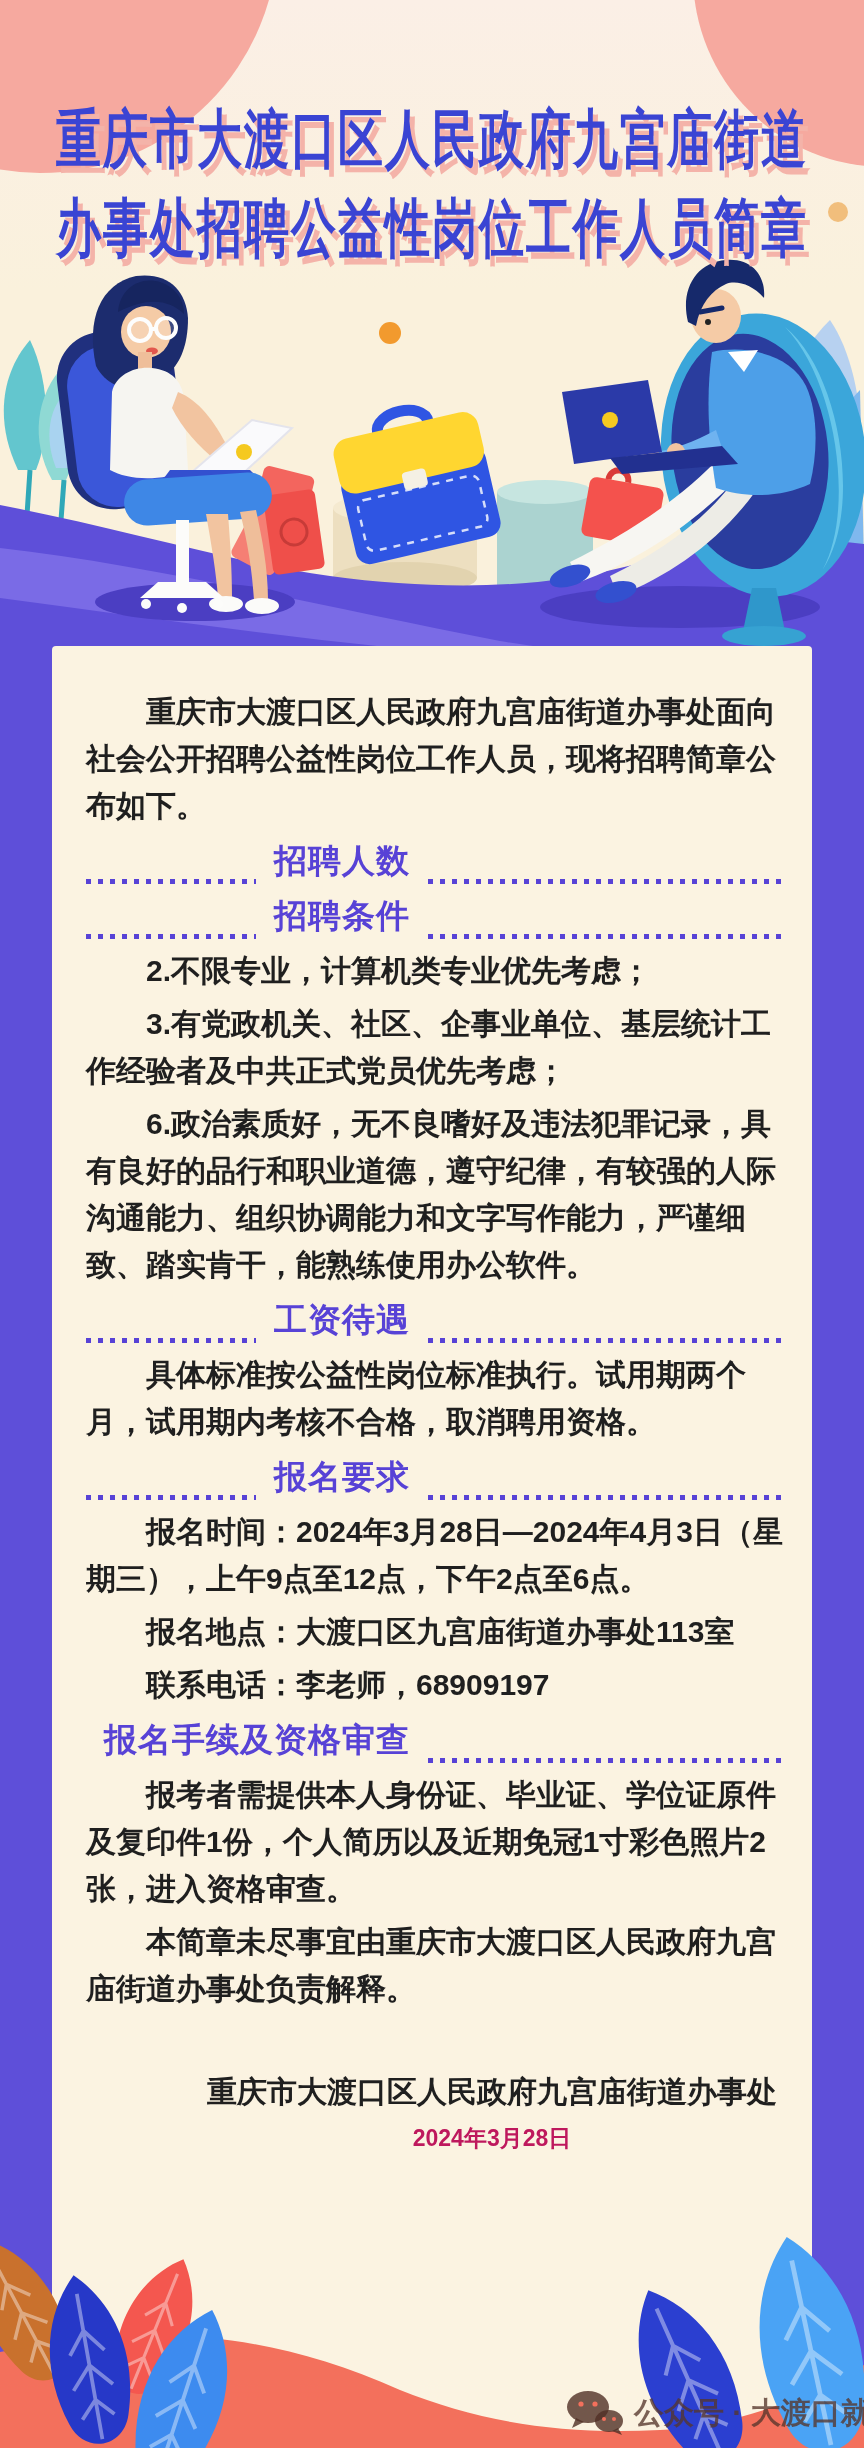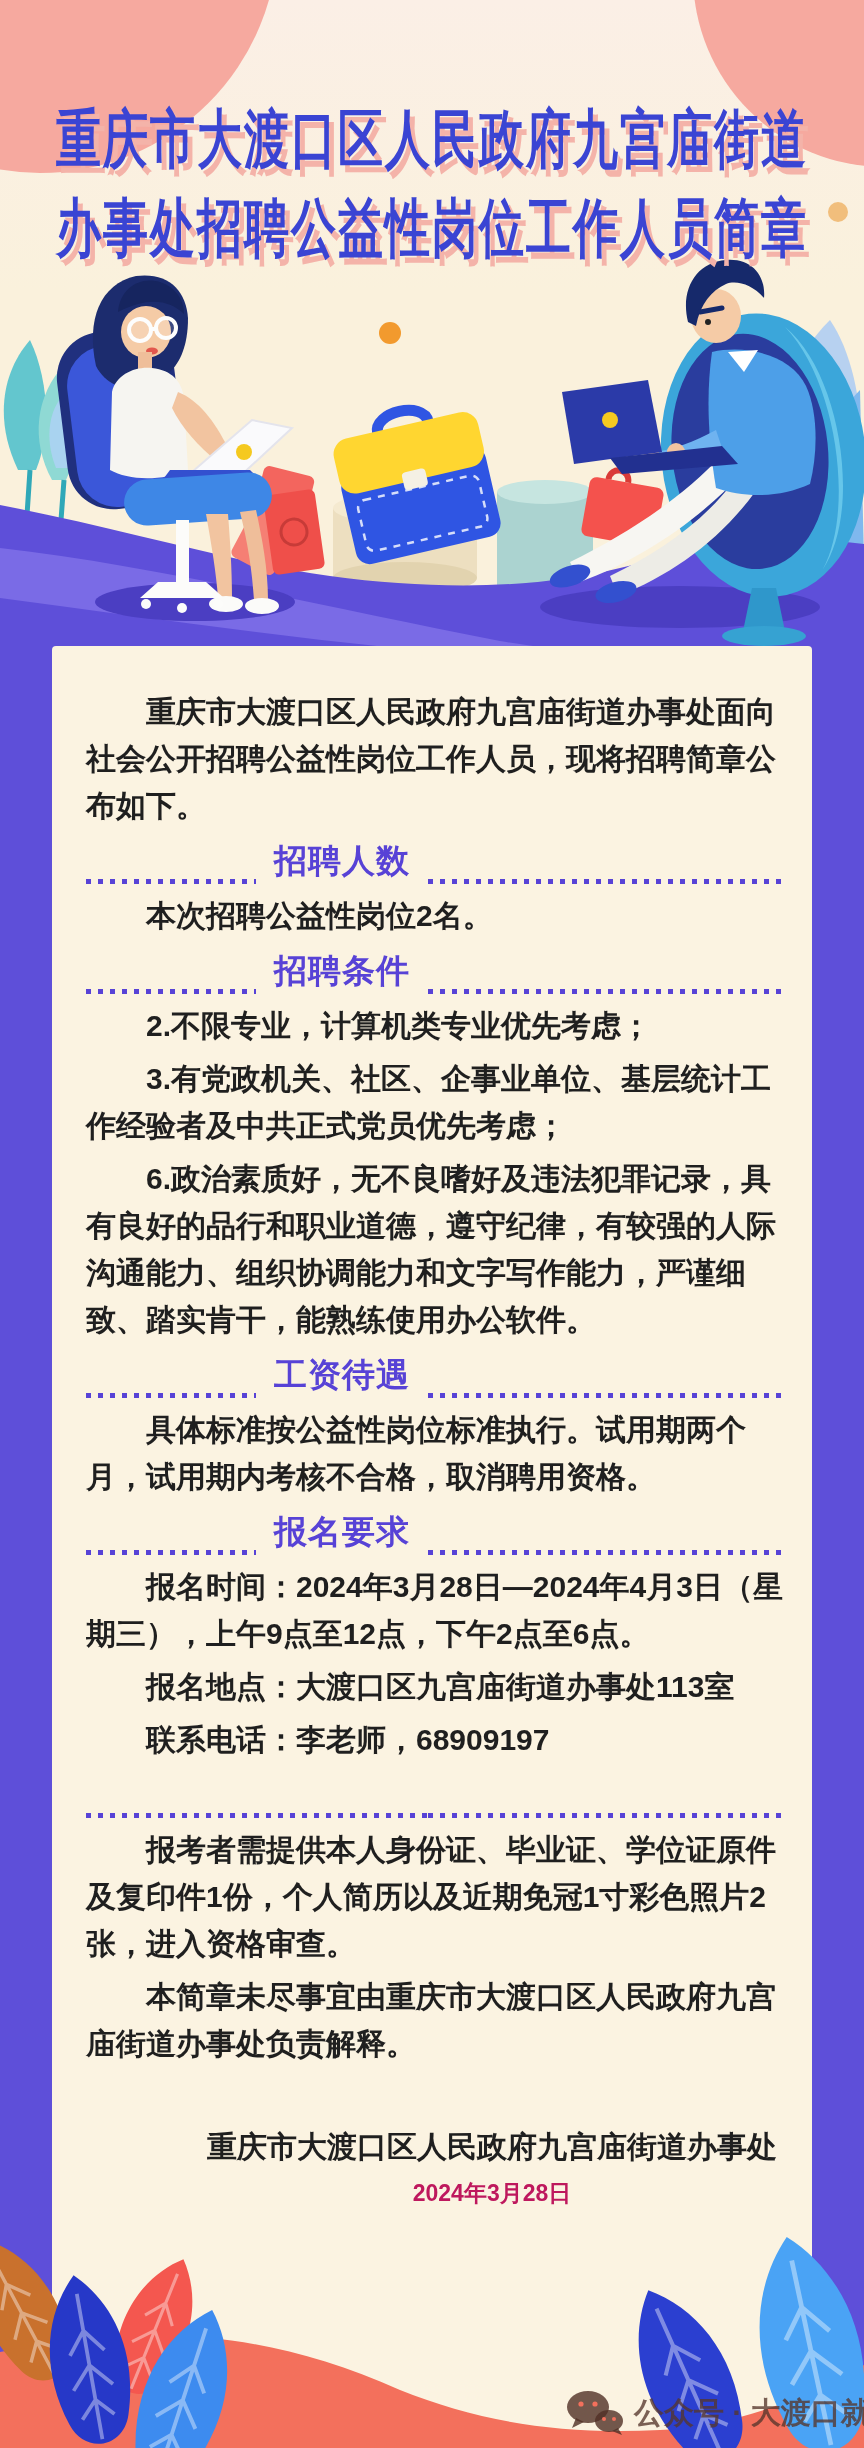--- a/index.html
+++ b/index.html
@@ -157,21 +157,20 @@
   </svg>
 
   <div class="card">
     <p>重庆市大渡口区人民政府九宫庙街道办事处面向社会公开招聘公益性岗位工作人员，现将招聘简章公布如下。</p>
 
     <div class="sec">
       <span class="dl"></span>
       <span class="lbl">招聘人数</span>
       <span class="dr"></span>
     </div>
-    <p>本次招聘公益性岗位2名。</p>
 
     <div class="sec">
       <span class="dl"></span>
       <span class="lbl">招聘条件</span>
       <span class="dr"></span>
     </div>
     <p>2.不限专业，计算机类专业优先考虑；</p>
     <p>3.有党政机关、社区、企事业单位、基层统计工作经验者及中共正式党员优先考虑；</p>
     <p>6.政治素质好，无不良嗜好及违法犯罪记录，具有良好的品行和职业道德，遵守纪律，有较强的人际沟通能力、组织协调能力和文字写作能力，严谨细致、踏实肯干，能熟练使用办公软件。</p>
 
@@ -186,20 +185,21 @@
       <span class="dl"></span>
       <span class="lbl">报名要求</span>
       <span class="dr"></span>
     </div>
     <p>报名时间：2024年3月28日—2024年4月3日（星期三），上午9点至12点，下午2点至6点。</p>
     <p>报名地点：大渡口区九宫庙街道办事处113室</p>
     <p>联系电话：李老师，68909197</p>
 
     <div class="sec">
       <span class="dl"></span>
+      <span class="lbl">报名手续及资格审查</span>
       <span class="dr"></span>
     </div>
     <p>报考者需提供本人身份证、毕业证、学位证原件及复印件1份，个人简历以及近期免冠1寸彩色照片2张，进入资格审查。</p>
     <p>本简章未尽事宜由重庆市大渡口区人民政府九宫庙街道办事处负责解释。</p>
 
     <div class="signature">
       <div class="org">重庆市大渡口区人民政府九宫庙街道办事处</div>
       <div class="date">2024年3月28日</div>
     </div>
   </div>

